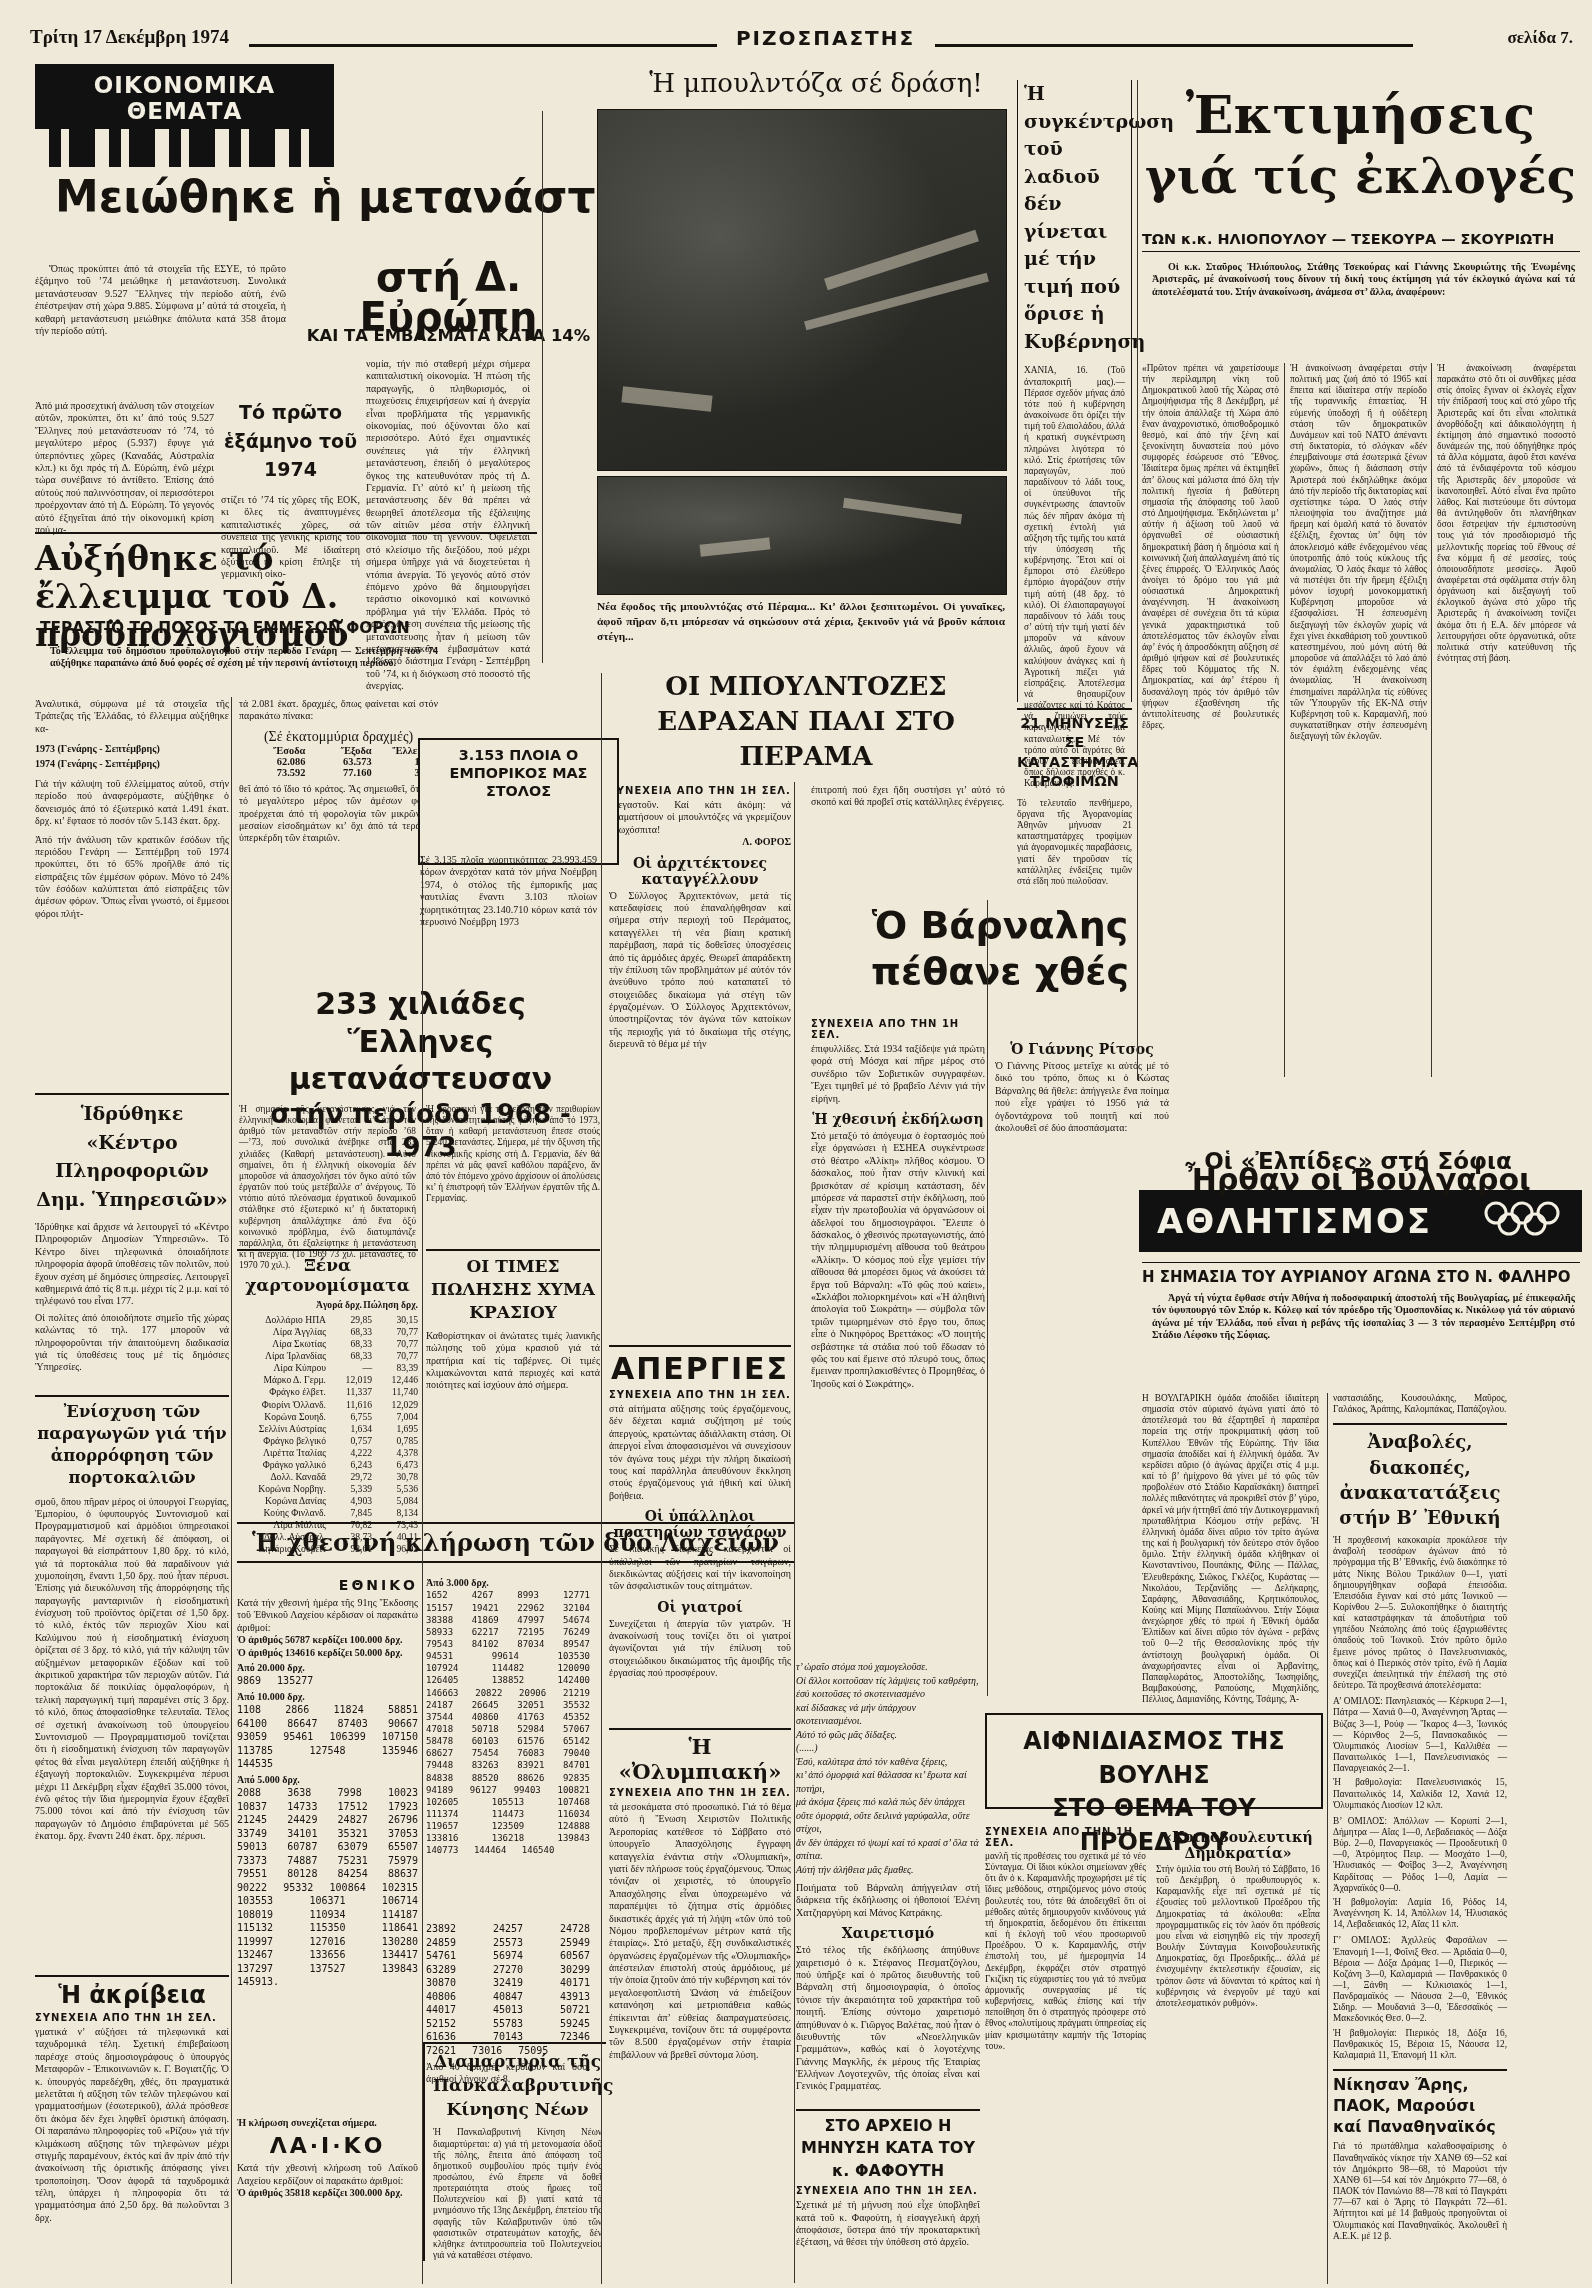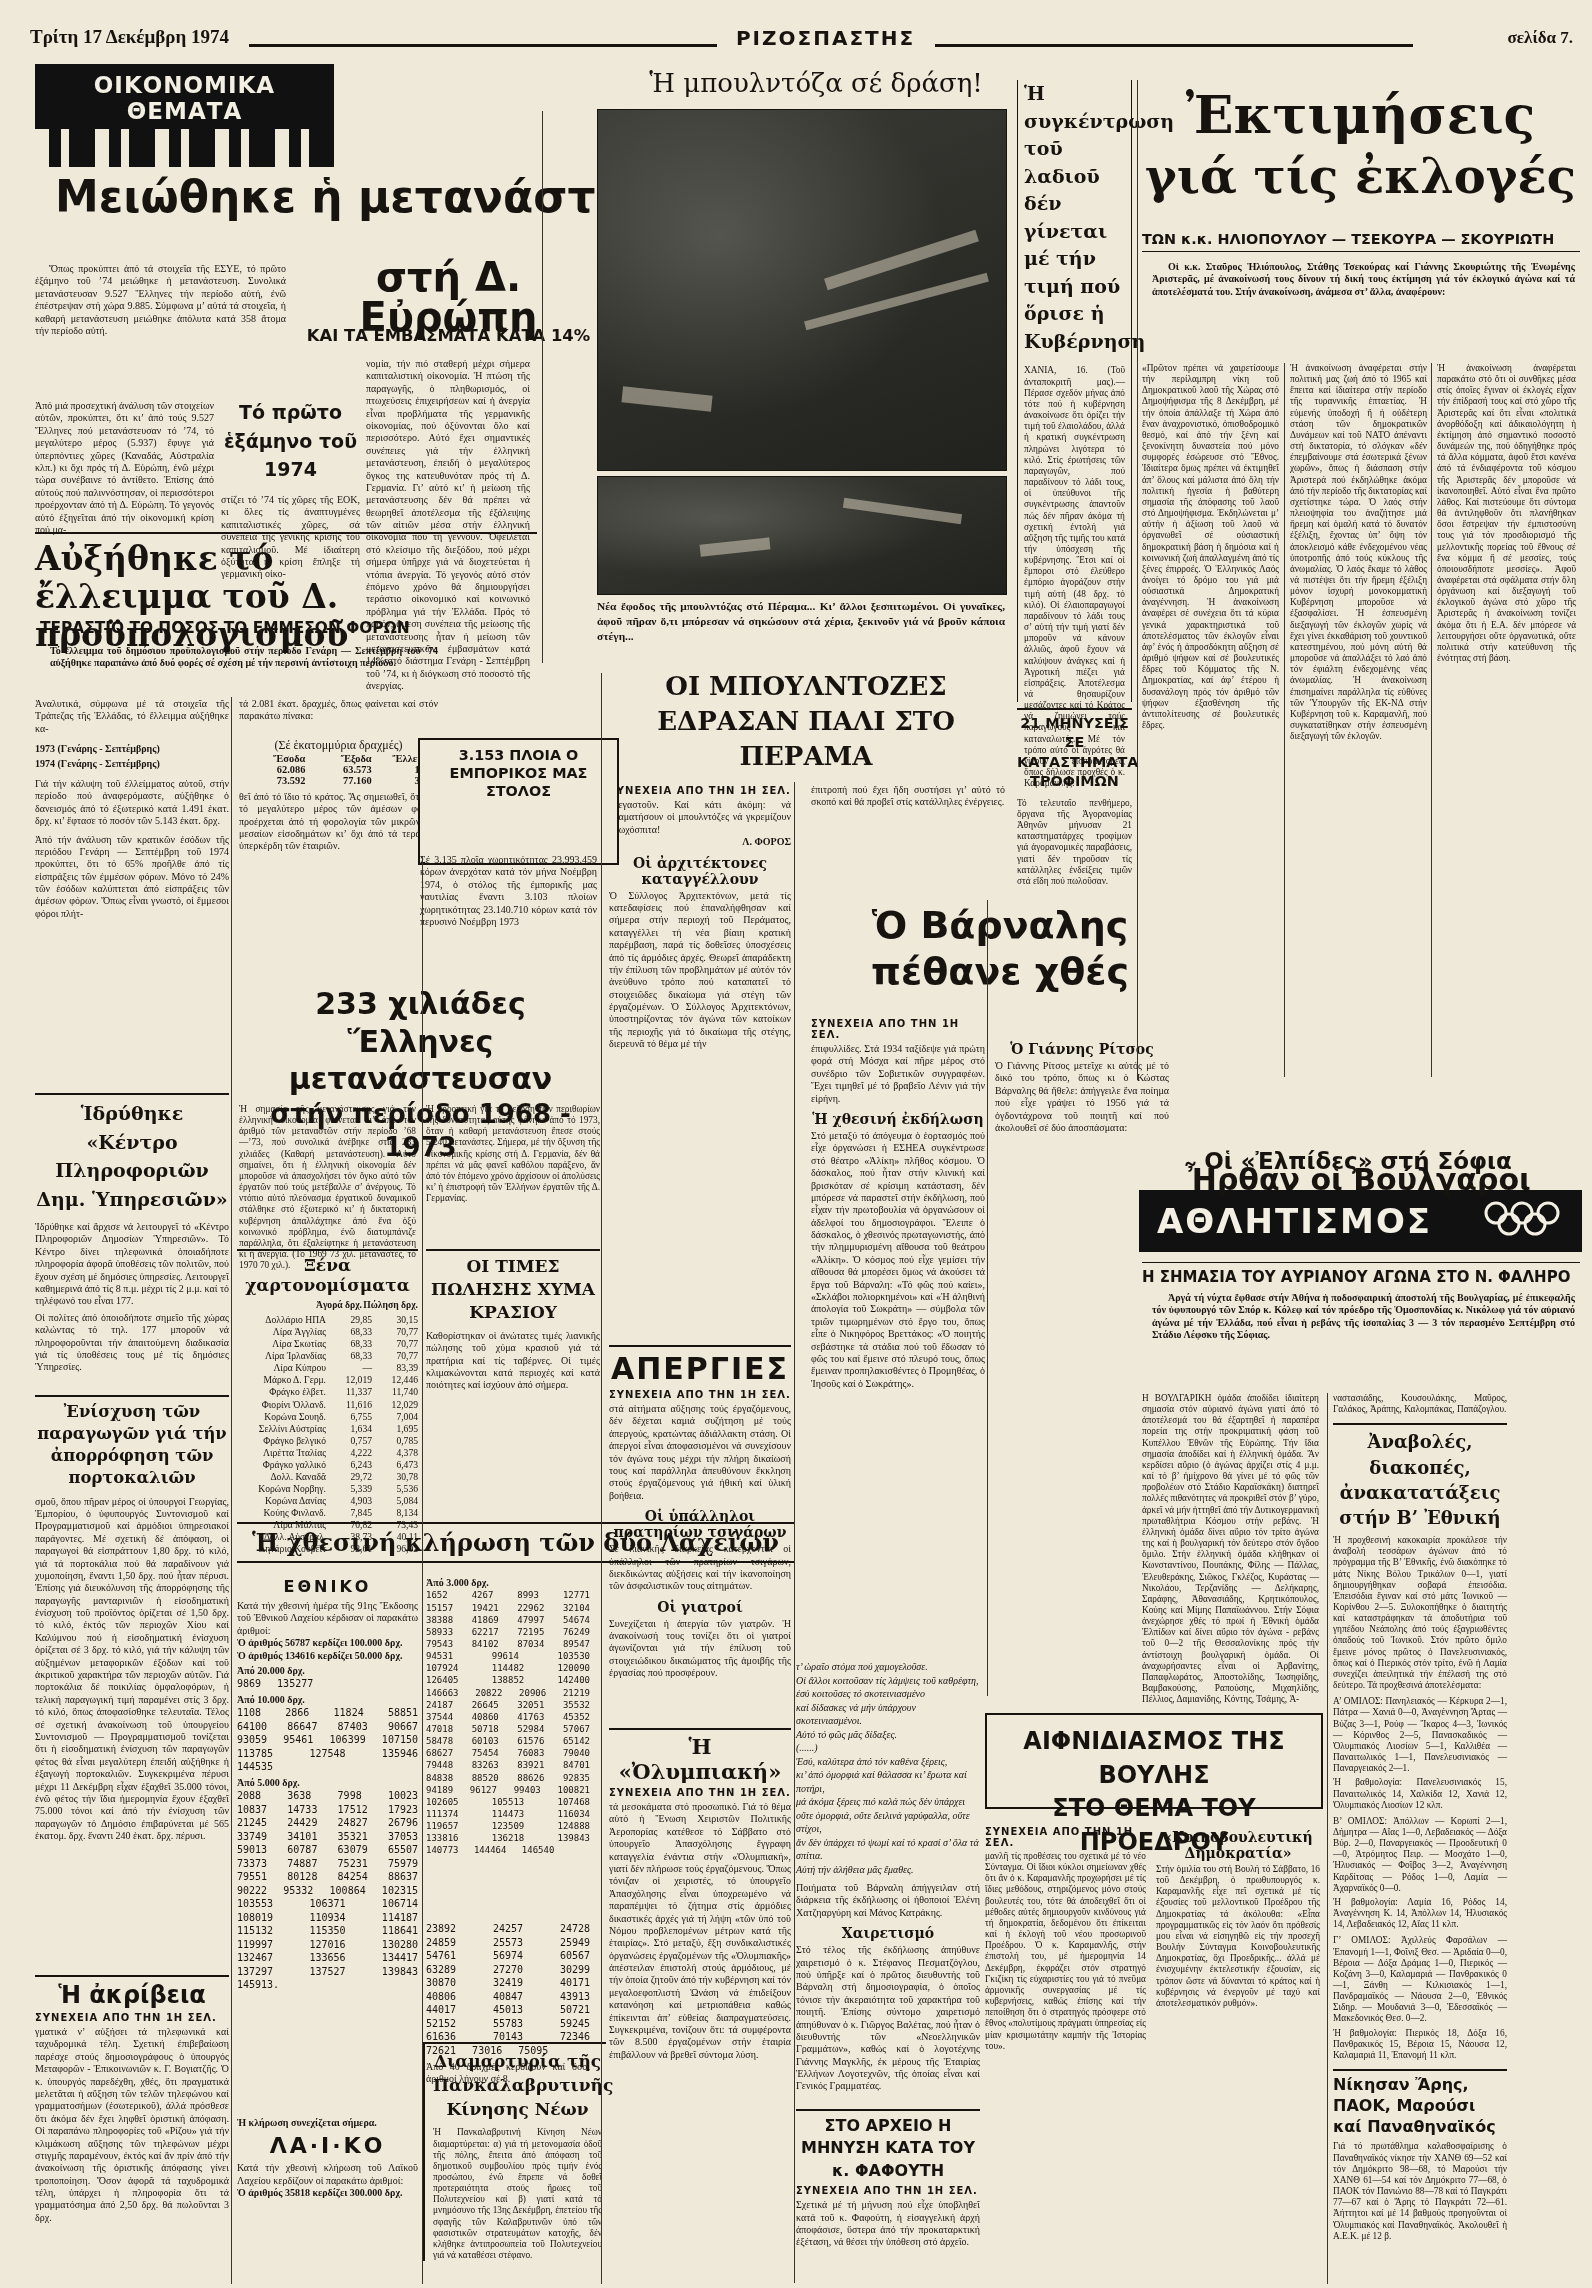--- a/index.html
+++ b/index.html
@@ -87,21 +87,21 @@
   <div class="abs txt" style="left:50px;top:645px;width:388px;height:48px;font-weight:bold;">Τό ἔλλειμμα τοῦ δημόσιου προϋπολογισμοῦ στήν περίοδο Γενάρη — Σεπτέμβρη τοῦ ’74 αὐξήθηκε παραπάνω ἀπό δυό φορές σέ σχέση μέ τήν περσινή ἀντίστοιχη περίοδο.</div>
   <div class="abs" style="left:35px;top:698px;width:194px;height:386px;">
     <div class="txt">Ἀναλυτικά, σύμφωνα μέ τά στοιχεῖα τῆς Τράπεζας τῆς Ἑλλάδας, τό ἔλλειμμα αὐξήθηκε κα-</div>
     <div class="txt" style="font-weight:bold;margin:8px 0 2px 0;">1973 (Γενάρης - Σεπτέμβρης)</div>
     <div class="txt" style="font-weight:bold;margin:0 0 8px 0;">1974 (Γενάρης - Σεπτέμβρης)</div>
     <div class="txt">Γιά τήν κάλυψη τοῦ ἐλλείμματος αὐτοῦ, στήν περίοδο πού ἀναφερόμαστε, αὐξήθηκε ὁ δανεισμός ἀπό τό ἐξωτερικό κατά 1.491 ἑκατ. δρχ. κι’ ἔφτασε τό ποσόν τῶν 5.143 ἑκατ. δρχ.</div>
     <div class="txt" style="margin-top:6px;">Ἀπό τήν ἀνάλυση τῶν κρατικῶν ἐσόδων τῆς περιόδου Γενάρη — Σεπτέμβρη τοῦ 1974 προκύπτει, ὅτι τό 65% προῆλθε ἀπό τίς εἰσπράξεις τῶν ἐμμέσων φόρων. Μόνο τό 24% τῶν ἐσόδων καλύπτεται ἀπό εἰσπράξεις τῶν ἀμέσων φόρων. Ὅπως εἶναι γνωστό, οἱ ἔμμεσοι φόροι πλήτ-</div>
   </div>
   <div class="abs" style="left:239px;top:698px;width:199px;height:149px;">
     <div class="txt">τά 2.081 ἑκατ. δραχμές, ὅπως φαίνεται καί στόν παρακάτω πίνακα:</div>
-    <div class="center" style="font-size:12px;margin-top:15px;">(Σέ ἑκατομμύρια δραχμές)</div>
+    <div class="center" style="font-size:14px;margin-top:6px;">(Σέ ἑκατομμύρια δραχμές)</div>
     <div class="trow">
       <span>Ἔσοδα</span>
       <span>Ἔξοδα</span>
       <span>Ἔλλειμμα</span>
     </div>
     <div>
         <div class="trow">
           <span>62.086</span>
           <span>63.573</span>
           <span>1.487</span>
@@ -378,21 +378,21 @@
     <div class="contline">ΣΥΝΕΧΕΙΑ ΑΠΟ ΤΗΝ 1Η ΣΕΛ.</div>
     <div class="txt9">μανλῆ τίς προθέσεις του σχετικά μέ τό νέο Σύνταγμα. Οἱ ἴδιοι κύκλοι σημείωναν χθές ὅτι ἄν ὁ κ. Καραμανλῆς προχωρήσει μέ τίς ἴδιες μεθόδους, στηριζόμενος μόνο στούς βουλευτές του, τότε θά ἀποδειχθεῖ ὅτι οἱ μέθοδες αὐτές δημιουργοῦν κινδύνους γιά τή δημοκρατία, δεδομένου ὅτι ἐπίκειται καί ἡ ἐκλογή τοῦ νέου προσωρινοῦ Προέδρου. Ὁ κ. Καραμανλῆς, στήν ἐπιστολή του, μέ ἡμερομηνία 14 Δεκέμβρη, ἐκφράζει στόν στρατηγό Γκιζίκη τίς εὐχαριστίες του γιά τό πνεῦμα ἁρμονικῆς συνεργασίας μέ τίς κυβερνήσεις, καθώς ἐπίσης καί τήν πεποίθηση ὅτι ὁ στρατηγός πρόσφερε στό ἔθνος «πολυτίμους πράγματι ὑπηρεσίας εἰς μίαν κρισιμωτάτην καμπήν τῆς Ἱστορίας του».</div>
   </div>
   <div class="abs" style="left:1156px;top:1823px;width:164px;height:458px;">
     <div class="subhead">«Κοινοβουλευτική Δημοκρατία»</div>
     <div class="txt9">Στήν ὁμιλία του στή Βουλή τό Σάββατο, 16 τοῦ Δεκέμβρη, ὁ πρωθυπουργός κ. Καραμανλῆς εἶχε πεῖ σχετικά μέ τίς ἐξουσίες τοῦ μελλοντικοῦ Προέδρου τῆς Δημοκρατίας τά ἀκόλουθα: «Εἶπα προγραμματικῶς εἰς τόν λαόν ὅτι πρόθεσίς μου εἶναι νά εἰσηγηθῶ εἰς τήν προσεχῆ Βουλήν Σύνταγμα Κοινοβουλευτικῆς Δημοκρατίας, ὄχι Προεδρικῆς... ἀλλά μέ ἐνισχυμένην ἐκτελεστικήν ἐξουσίαν, εἰς τρόπον ὥστε νά δύνανται τό κράτος καί ἡ κυβέρνησις νά ἐνεργοῦν μέ ταχύ καί ἀποτελεσματικόν ρυθμόν».</div>
   </div>
 
   <div class="abs hserif botrule toprule" style="left:237px;top:1522px;width:557px;font-size:24px;text-align:center;padding-bottom:4px;">Ἡ χθεσινή κλήρωση τῶν δύο Λαχείων</div>
   <div class="abs" style="left:237px;top:1577px;width:181px;height:527px;">
-    <div class="hsans center" style="font-size:16px;letter-spacing:3px;">ΕΘΝΙΚΟ</div>
+    <div class="hsans center" style="font-size:14px;letter-spacing:3px;text-align:right;">ΕΘΝΙΚΟ</div>
     <div class="txt" style="margin-top:4px;">Κατά τήν χθεσινή ἡμέρα τῆς 91ης Ἔκδοσης τοῦ Ἐθνικοῦ Λαχείου κέρδισαν οἱ παρακάτω ἀριθμοί:</div>
     <div class="txt" style="font-weight:bold;">Ὁ ἀριθμός 56787 κερδίζει 100.000 δρχ.</div>
     <div class="txt" style="font-weight:bold;">Ὁ ἀριθμός 134616 κερδίζει 50.000 δρχ.</div>
     <div class="txt" style="font-weight:bold;margin-top:3px;">Ἀπό 20.000 δρχ.</div>
     <div class="numcol">9869 135277</div>
     <div class="txt" style="font-weight:bold;margin-top:3px;">Ἀπό 10.000 δρχ.</div>
     <div class="numcol">1108 2866 11824 58851 64100 86647 87403 90667 93059 95461 106399 107150 113785 127548 135946 144535</div>
     <div class="txt" style="font-weight:bold;margin-top:3px;">Ἀπό 5.000 δρχ.</div>
     <div class="numcol">2088 3638 7998 10023 10837 14733 17512 17923 21245 24429 24827 26796 33749 34101 35321 37053 59013 60787 63079 65507 73373 74887 75231 75979 79551 80128 84254 88637 90222 95332 100864 102315 103553 106371 106714 108019 110934 114187 115132 115350 118641 119997 127016 130280 132467 133656 134417 137297 137527 139843 145913.</div>
   </div>

